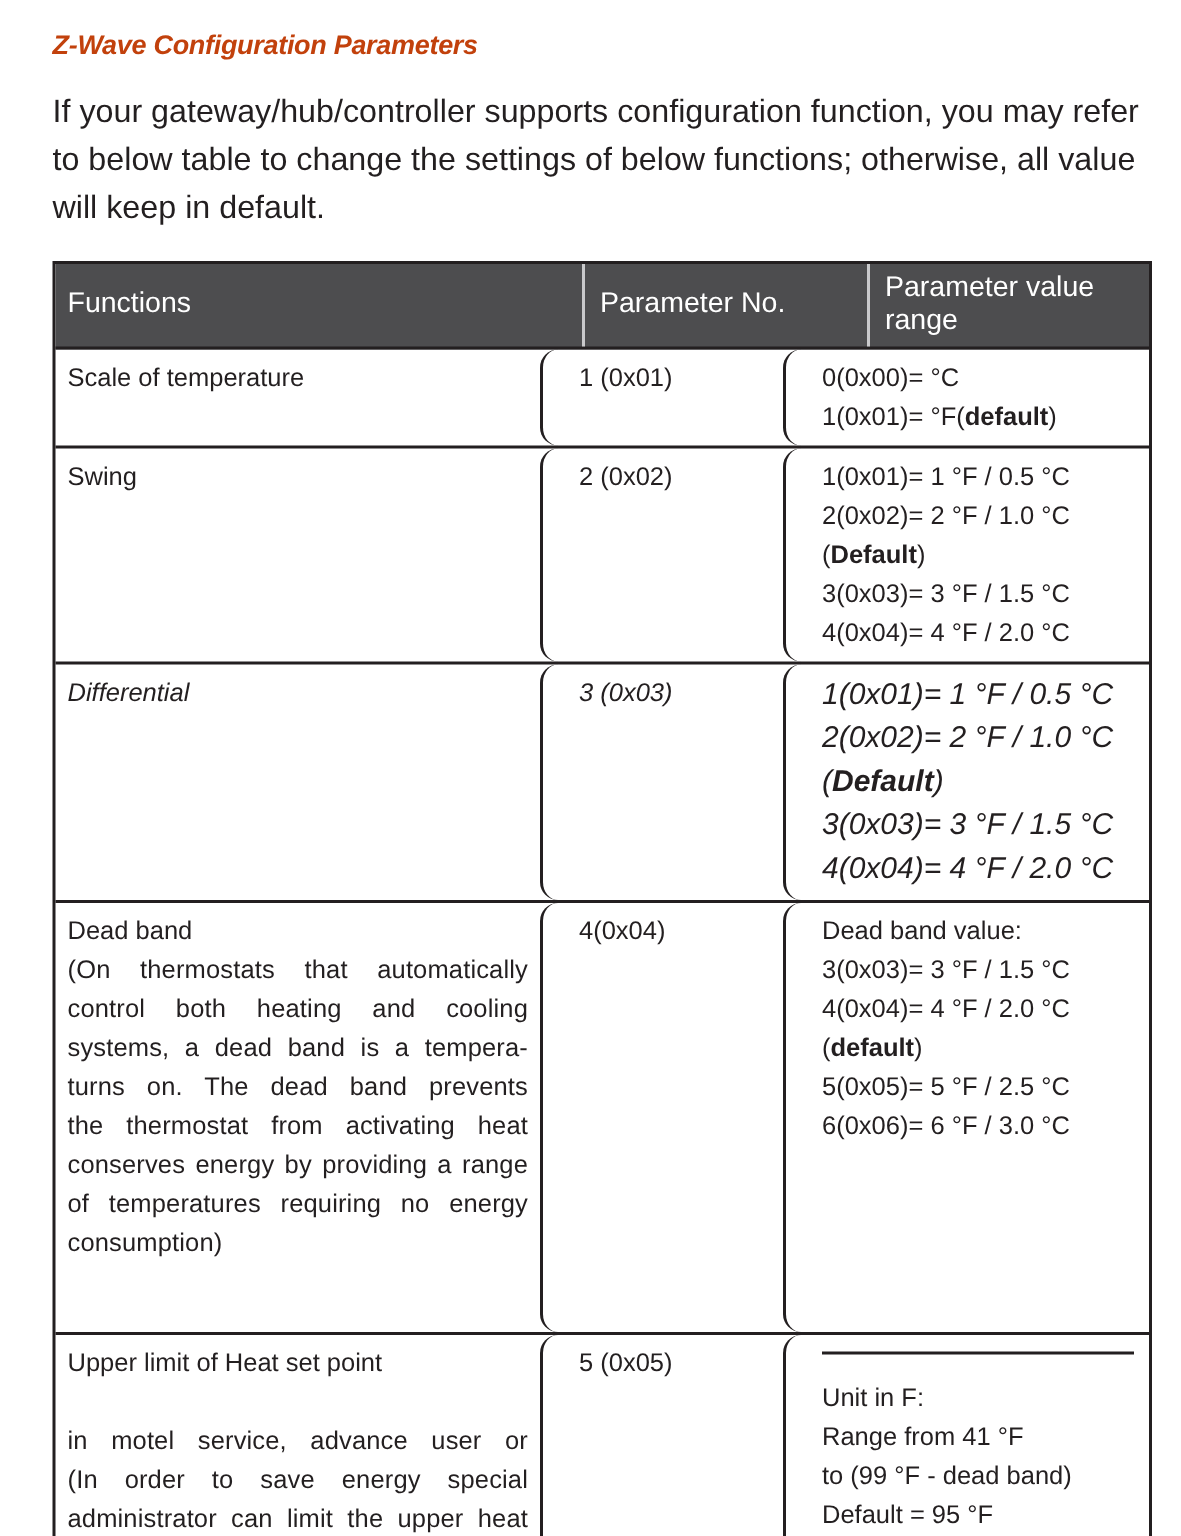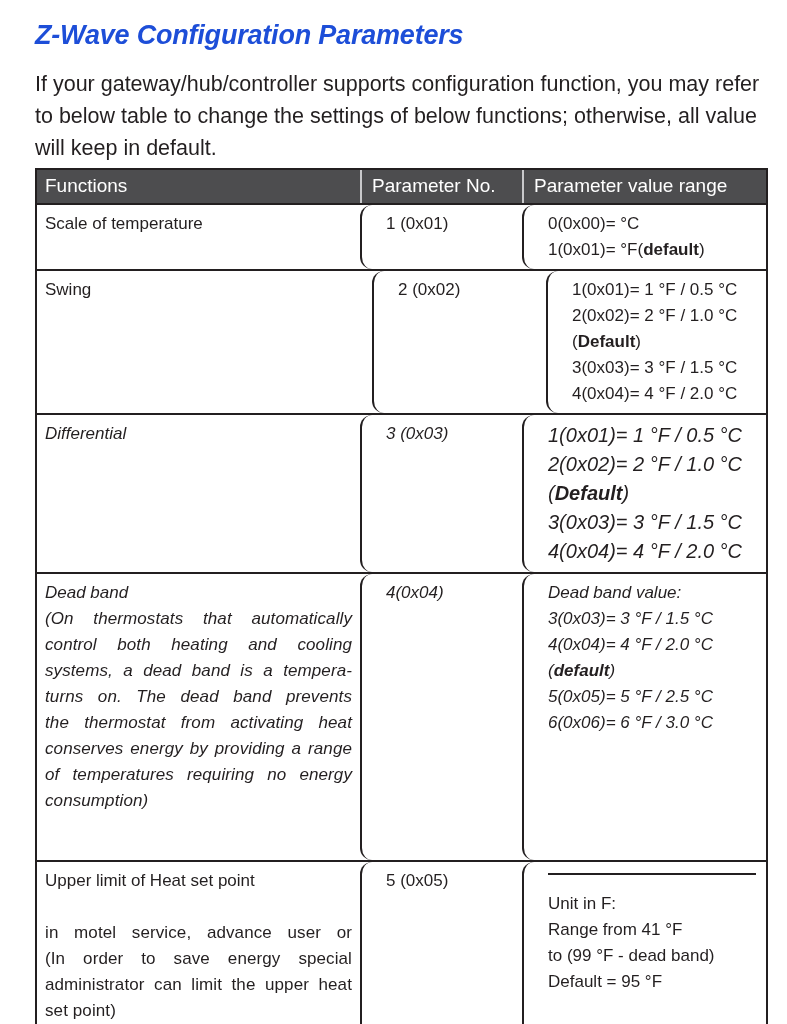--- a/index.html
+++ b/index.html
@@ -6,64 +6,65 @@
   html, body {
     width: 787px; height: 1024px;
     background: #ffffff;
     overflow: hidden;
     font-family: "Liberation Sans", "DejaVu Sans", sans-serif;
     color: #231f20;
   }
   .page { padding: 20px 19px 0 35px; width: 787px; }
 
   .doc-title {
-    font-size: 27px;
+    font-size: 18px;
     font-weight: 700;
     font-style: italic;
-    color: #1d4ed8;
+    color: #c2410c;
     letter-spacing: -0.2px;
     margin-bottom: 17px;
   }
   .intro {
     font-size: 21.5px;
     line-height: 32px;
     color: #231f20;
     width: 733px;
-    margin-bottom: 4px;
+    margin-bottom: 20px;
   }
 
   
   .cfg-table {
     width: 733px;
     border: 2px solid #231f20;
   }
   .thead {
     display: grid;
     grid-template-columns: 323px 162px 1fr;
     background: #4d4d4f;
     color: #ffffff;
     border-bottom: 2px solid #231f20;
+    gap: 28px;
   }
   .th {
     font-size: 19px;
     padding: 5px 8px 6px 8px;
     display: flex; align-items: center;
   }
   .th + .th { border-left: 2px solid #c9c9cb; padding-left: 10px; }
 
   .trow {
     display: grid;
     grid-template-columns: 323px 162px 1fr;
     border-bottom: 2px solid #231f20;
   }
   .trow:last-child { border-bottom: none; }
   .trow:nth-child(1) { min-height: 55px; }
-  .trow:nth-child(2) { min-height: 132px; gap: 12px; }
+  .trow:nth-child(2) { min-height: 132px; }
   .trow:nth-child(3) { min-height: 146px; font-style: italic; }
-  .trow:nth-child(4) { min-height: 288px; font-style: italic; }
+  .trow:nth-child(4) { min-height: 288px; }
   .trow:nth-child(5) { min-height: 200px; }
 
   .td { padding: 6px 8px; font-size: 17px; line-height: 26px; border-radius: 12px; }
   .td + .td { border-left: 2px solid #231f20; padding-left: 24px; }
 
   .fn-line { line-height: 26px; }
   .fn-desc {
     line-height: 26px;
     text-align: justify;
     text-align-last: justify;

